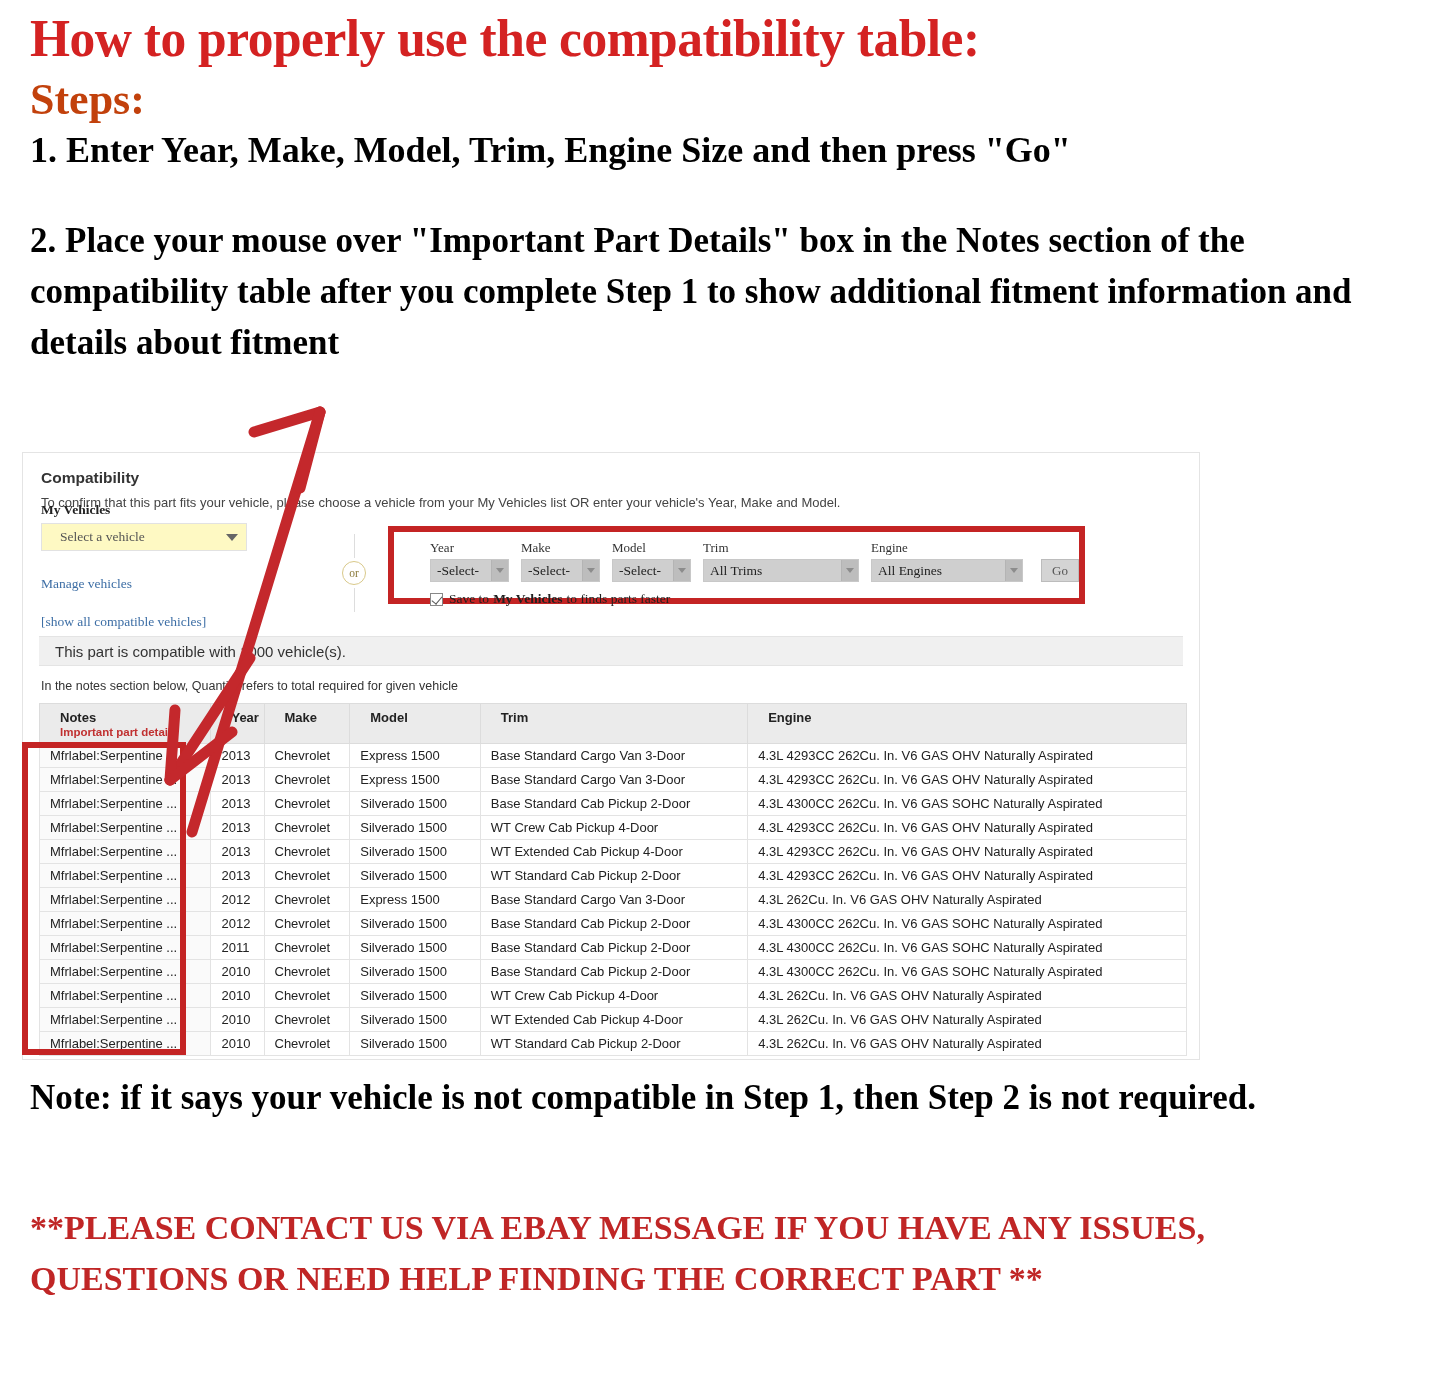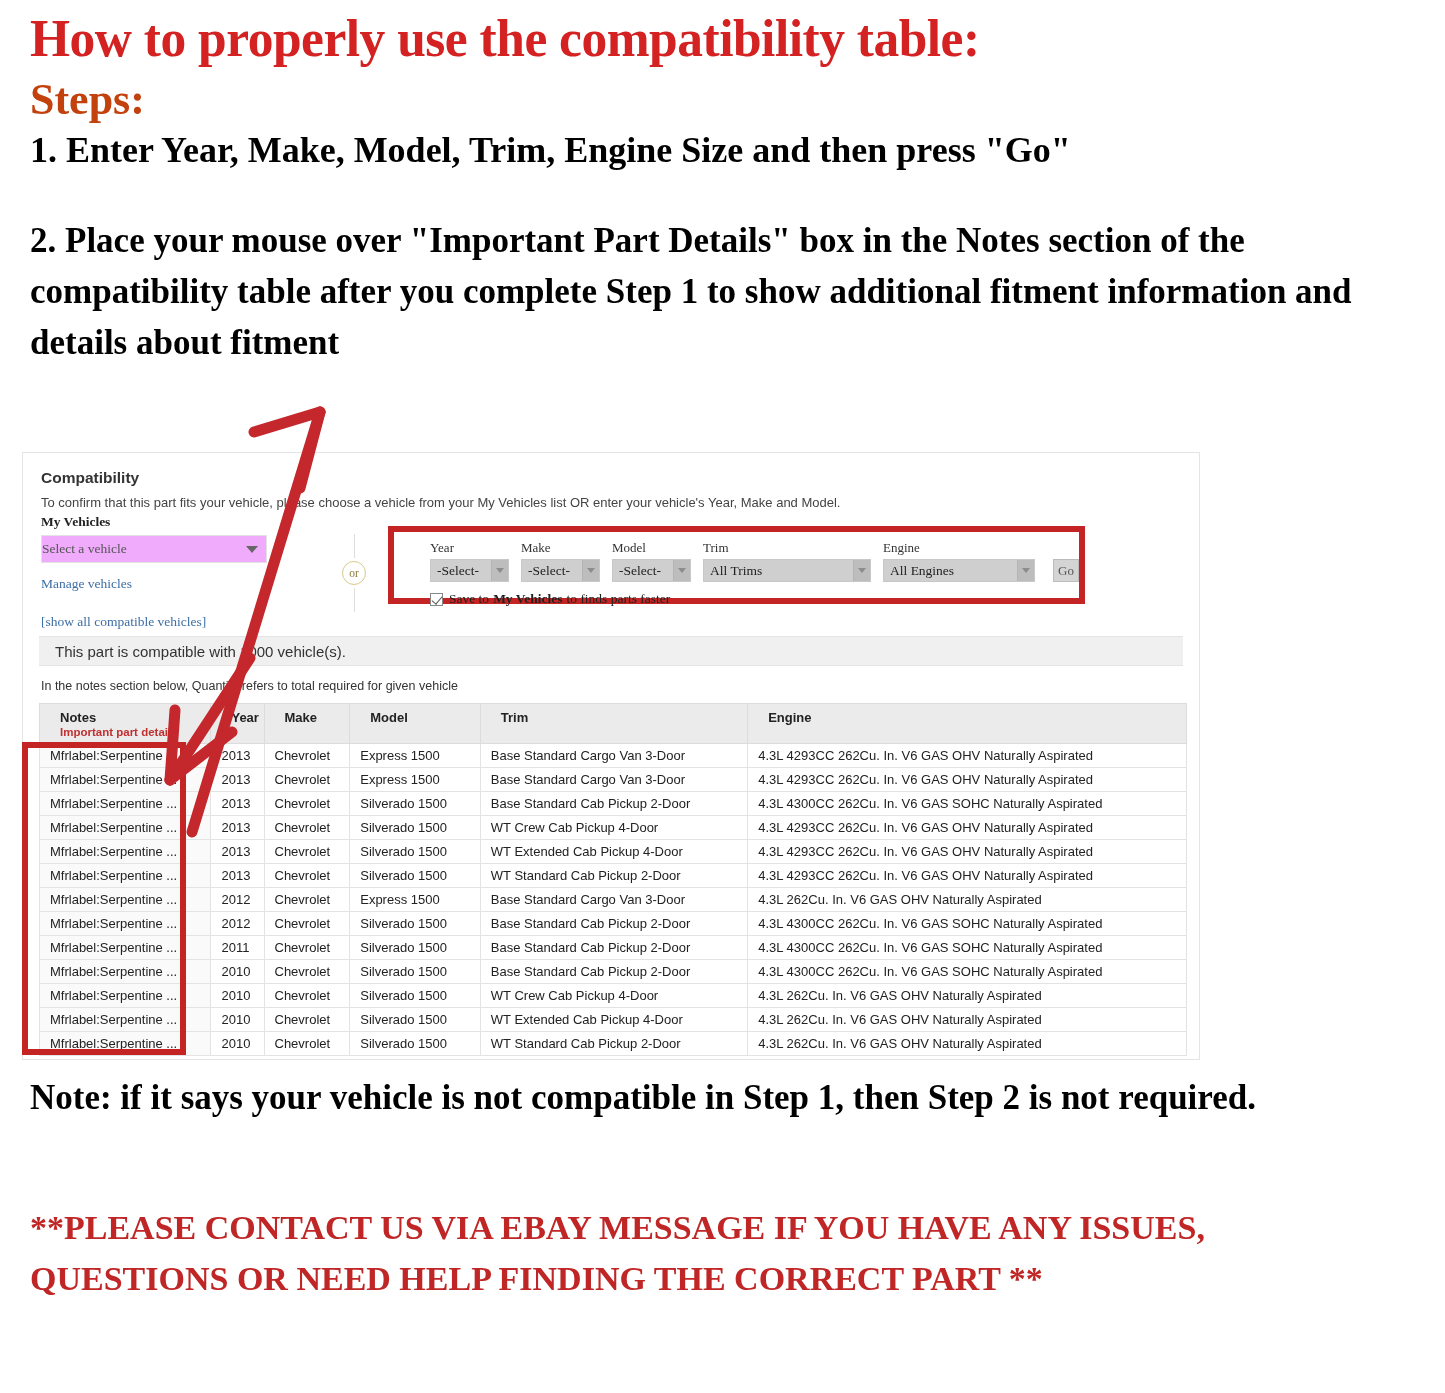--- a/index.html
+++ b/index.html
@@ -80,41 +80,41 @@
   .chooser {
     display: flex;
     align-items: flex-end;
     position: relative;
     height: 104px;
     font-family: Liberation Serif, serif;
   }
   .my-vehicles { width: 212px; padding-left: 2px; }
   .mv-label { font-size: 13.5px; font-weight: bold; color: #222; margin-bottom: 5px; }
   .mv-select {
-    width: 226px;
+    width: 206px;
     height: 28px;
     border: 1px solid #e2e2e2;
-    background: #f0abfc;
+    background: #fef9c3;
     display: flex;
     align-items: center;
     justify-content: space-between;
-    padding: 0 8px 0 0;
+    padding: 0 8px 0 18px;
     font-size: 13.5px;
     color: #555;
   }
   .caret-down {
     width: 0; height: 0;
     border-left: 6px solid transparent;
     border-right: 6px solid transparent;
     border-top: 7px solid #666;
   }
   .mv-link {
     font-size: 13.5px;
     color: #3d6ea5;
-    margin-top: 13px;
+    margin-top: 25px;
   }
 
   .or-divider {
     position: absolute;
     left: 293px;
     top: 8px;
     width: 44px;
     height: 78px;
     display: flex;
     flex-direction: column;
@@ -165,21 +165,21 @@
   .sel .sel-btn i {
     width: 0; height: 0;
     border-left: 4px solid transparent;
     border-right: 4px solid transparent;
     border-top: 5px solid #8c8c8c;
     display: block;
   }
   .w-year  { width: 79px; }
   .w-make  { width: 79px; }
   .w-model { width: 79px; }
-  .w-trim  { width: 168px; }
+  .w-trim  { width: 156px; }
   .w-engine{ width: 152px; }
 
   .go-btn {
     width: 50px; height: 23px;
     background: #d4d4d4;
     border: 1px solid #bcbcbc;
     color: #555;
     font-size: 13px;
     display: flex; align-items: center; justify-content: center;
     margin-left: 6px;

